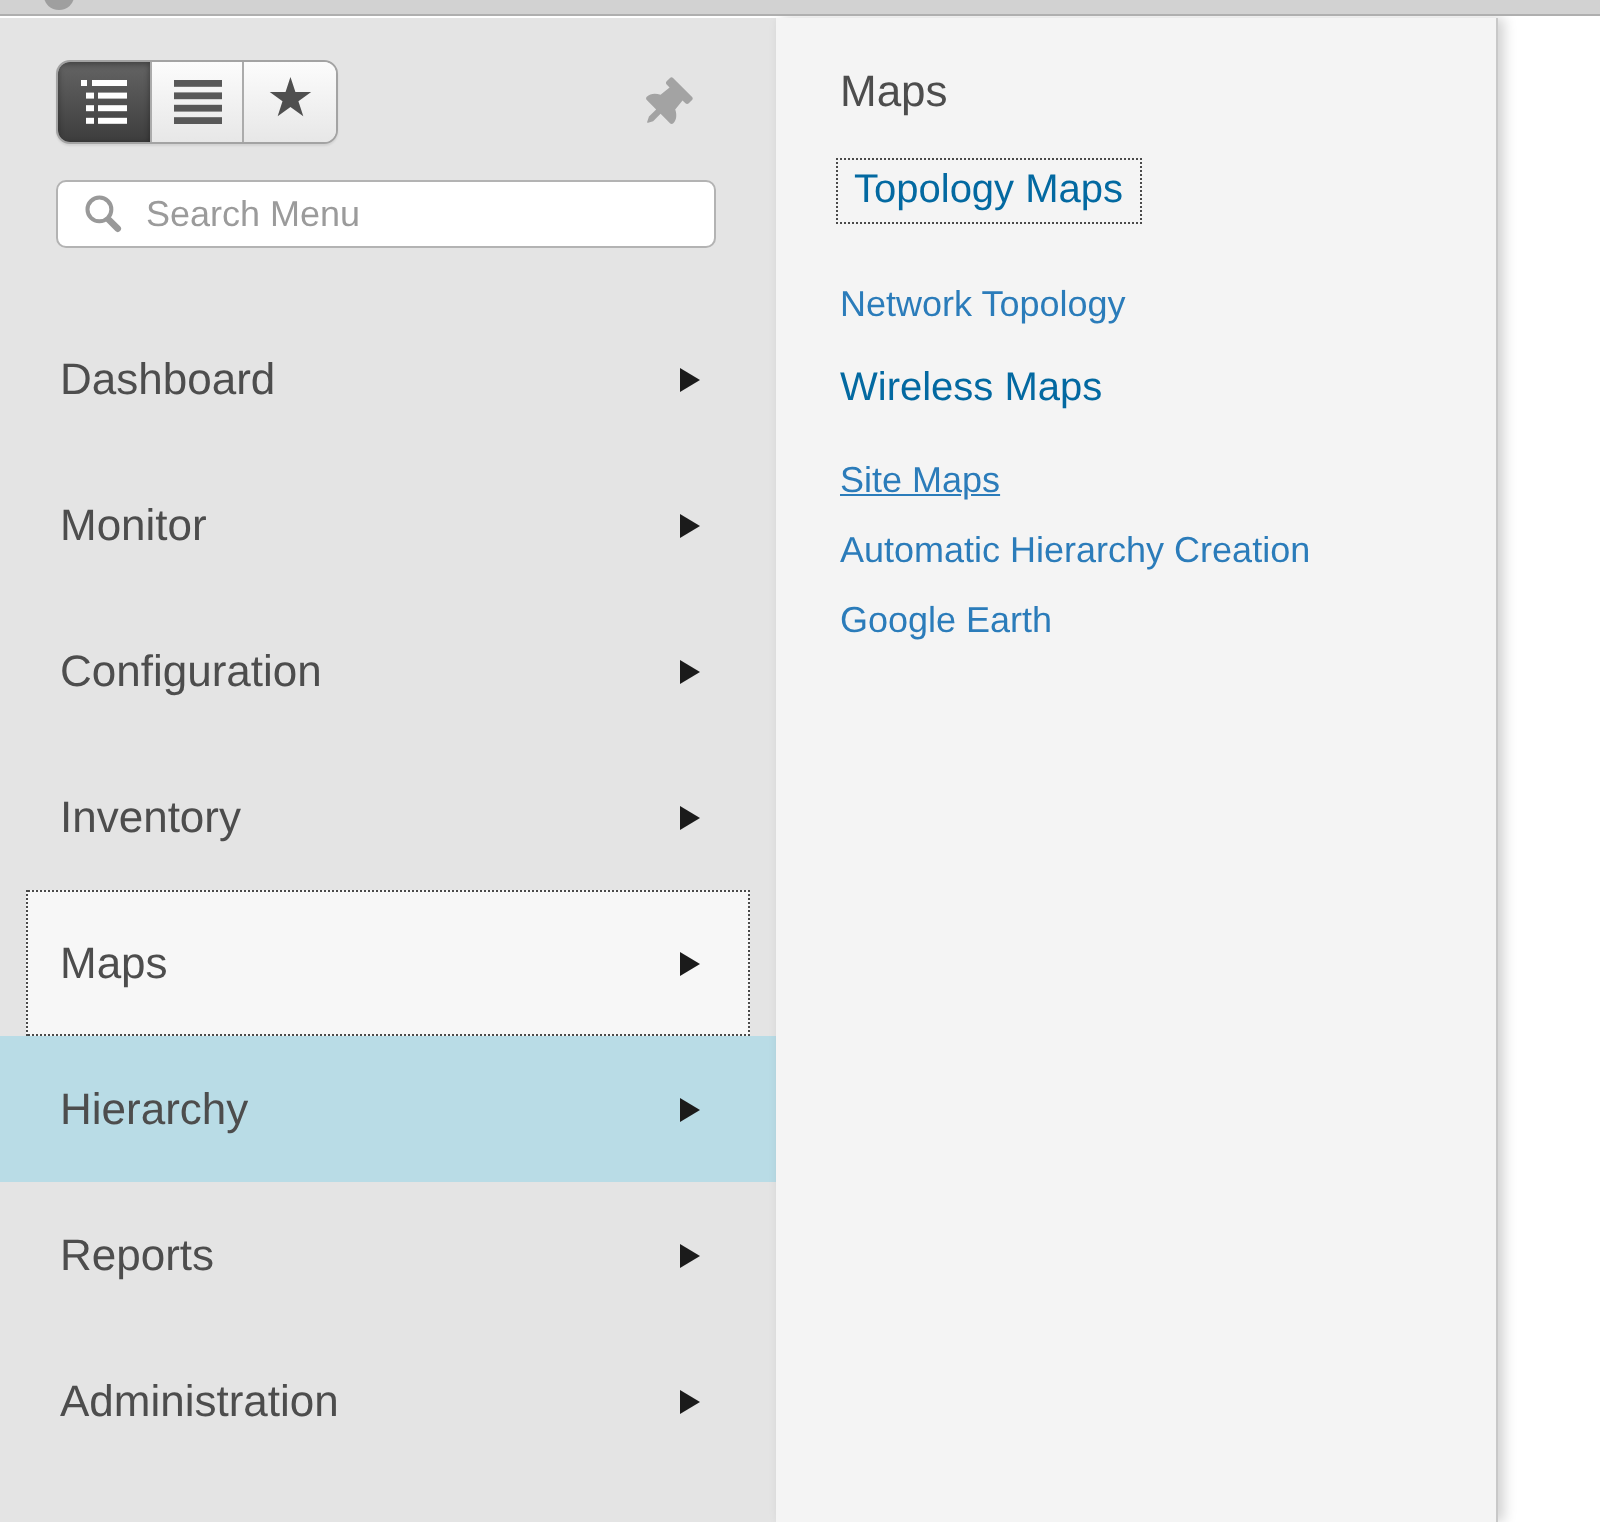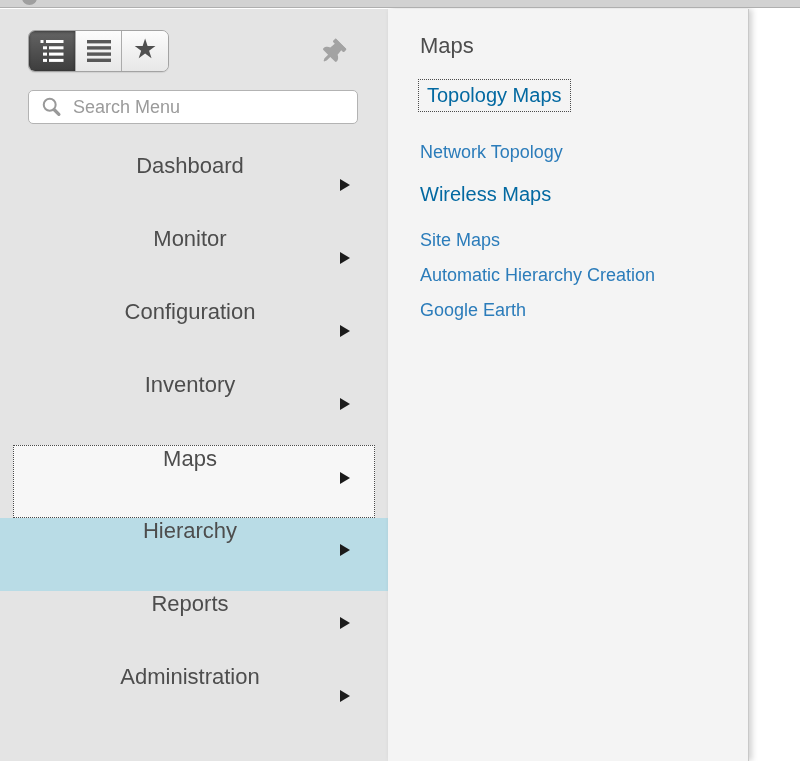--- a/index.html
+++ b/index.html
@@ -80,21 +80,21 @@
     flex: 1 1 auto; border: none; outline: none; background: transparent;
     font-family: "Liberation Sans", sans-serif;
     font-size: 18px; color: #000000;
   }
   .search-input::placeholder { color: #9b9b9b; opacity: 1; }
 
   .menu { position: absolute; left: 0; top: 144px; width: 388px; }
   .menu-item {
     height: 73px; display: flex; align-items: center;
     padding-left: 30px; padding-right: 38px;
-    font-size: 22px; color: #4d4d4d; cursor: pointer; flex-direction: column;
+    font-size: 22px; color: #4d4d4d; cursor: pointer;
   }
   .menu-item .arrow {
     margin-left: auto; width: 0; height: 0;
     border-left: 10px solid #1b1b1b;
     border-top: 6px solid transparent;
     border-bottom: 6px solid transparent;
   }
   .menu-item.focused {
     margin: 0 13px; border: 1px dotted #4a4a4a; background: #f7f7f7;
     padding-left: 16px; padding-right: 24px;
@@ -116,21 +116,21 @@
     white-space: nowrap;
   }
   .flyout-heading.boxed {
     left: 30px; top: 70px; border: 1px dotted #4a4a4a; padding: 4px 8px;
   }
   .flyout-heading.plain { left: 32px; top: 174px; }
   .flyout-link {
     position: absolute; left: 32px; font-size: 18px; color: #2b7cba;
     text-decoration: none; white-space: nowrap; cursor: pointer;
   }
-  .flyout-link.underlined { }
+  .flyout-link.underlined { text-decoration: underline; }
   .link-1 { top: 121px; margin-top: 12px; }
   .link-2 { top: 221px; }
   .link-3 { top: 256px; }
   .link-4 { top: 291px; }
 </style>
 </head>
 <body>
 
 <div class="top-strip">
   <div class="tab-blob"></div>

